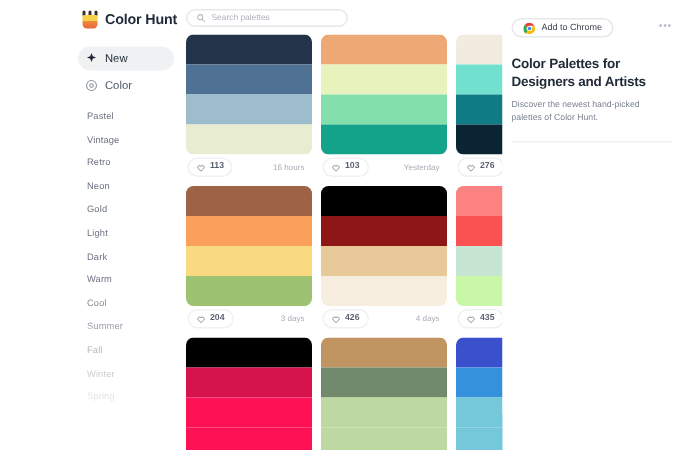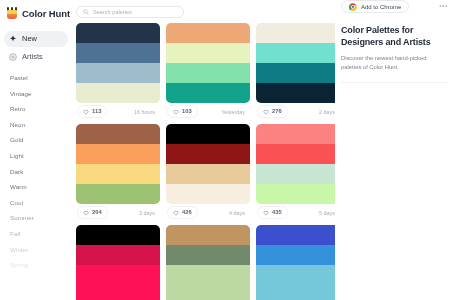--- a/index.html
+++ b/index.html
@@ -11,21 +11,21 @@
     background: #ffffff;
     font-family: "Liberation Sans", sans-serif;
     -webkit-font-smoothing: antialiased;
   }
   .app { position: relative; width: 456px; height: 300px; display: flex; background:#fff; }
 
   
   .sidebar {
     width: 72px; height: 300px; flex: 0 0 72px;
     background: #ffffff; padding: 0;
-    position: relative; z-index: 5;
+    position: relative; z-index: 5; margin-left: 48px;
   }
   .brand {
     display: flex; align-items: center; gap: 4px;
     height: 20px; padding: 0 0 0 6px; margin-top: 3px;
   }
   .logo-icon { width: 12px; height: 13px; position: relative; flex: 0 0 12px; }
   .logo-icon .cup {
     position: absolute; left: 1px; top: 3px; width: 10px; height: 9px;
     background: linear-gradient(180deg,#f6d24a 0%, #f6d24a 45%, #ef8a3c 46%, #e8663b 100%);
     border-radius: 1px 1px 3px 3px;
@@ -90,21 +90,21 @@
     background: #fff; border-radius: 7px; height: 11px; padding: 0 5px;
     box-shadow: 0 0 0 1px #f0f1f2; cursor: pointer;
   }
   .like .heart { width: 6px; height: 6px; flex: 0 0 6px; }
   .like .cnt { font-size: 5.8px; color: #586070; font-weight: bold; line-height:1; }
   .ago { font-size: 5.4px; color: #a8adb6; white-space: nowrap; padding-right:3px; }
 
   
   .rail {
     width: 121px; flex: 0 0 121px; height: 276px; background: #fff;
-    padding: 0 8px 0 6px; position: relative;
+    padding: 12px 8px 0 6px; position: relative;
   }
   .rail-top { display: flex; align-items: flex-start; justify-content: space-between; }
   .chrome-btn {
     display: inline-flex; align-items: center; gap: 4px;
     height: 13px; padding: 0 7px; border: 1px solid #e7e8ea; border-radius: 7px;
     background: #fff; cursor: pointer;
   }
   .chrome-ico { width: 8px; height: 8px; flex: 0 0 8px; }
   .chrome-txt { font-size: 6px; color: #3c4350; white-space: nowrap; line-height:1; }
   .dots { font-size: 7px; color: #b9bec6; letter-spacing: .5px; cursor: pointer; padding-top:2px; }
@@ -138,21 +138,21 @@
           <svg class="nav-ico" viewBox="0 0 16 16">
             <path d="M8 0.5l1.7 4.4 4.4 1.7-4.4 1.7L8 12.7 6.3 8.3 1.9 6.6l4.4-1.7z" fill="#1f2937"></path>
           </svg>
           <span class="nav-label">New</span>
         </div>
         <div class="nav-item">
           <svg class="nav-ico" viewBox="0 0 16 16">
             <circle cx="8" cy="8" r="6.6" fill="none" stroke="#8b919b" stroke-width="1.4"></circle>
             <circle cx="8" cy="8" r="2.4" fill="none" stroke="#8b919b" stroke-width="1.4"></circle>
           </svg>
-          <span class="nav-label">Artists</span>
+          <span class="nav-label">Color</span>
         </div>
       </nav>
     <div class="tags" id="tags">
         <div class="tag" style="opacity: 1;">Pastel</div>
         <div class="tag" style="opacity: 1;">Vintage</div>
         <div class="tag" style="opacity: 1;">Retro</div>
         <div class="tag" style="opacity: 1;">Neon</div>
         <div class="tag" style="opacity: 1;">Gold</div>
         <div class="tag" style="opacity: 1;">Light</div>
         <div class="tag" style="opacity: 1;">Dark</div>

